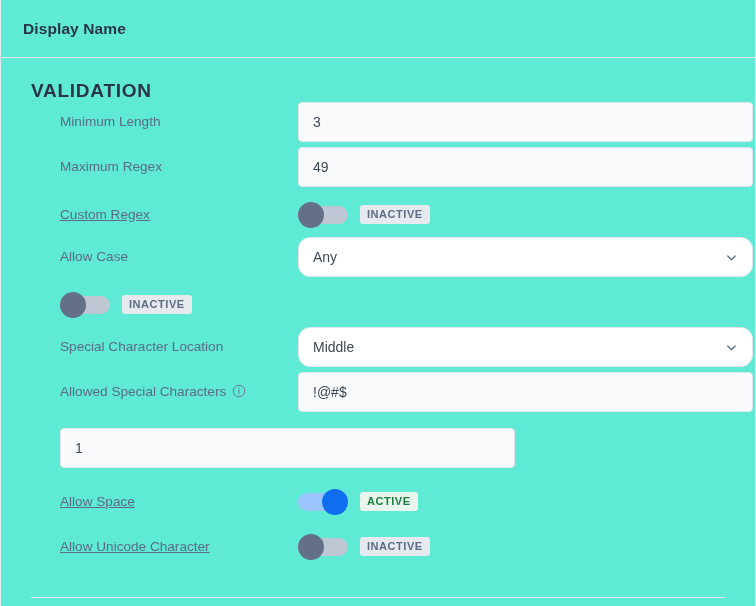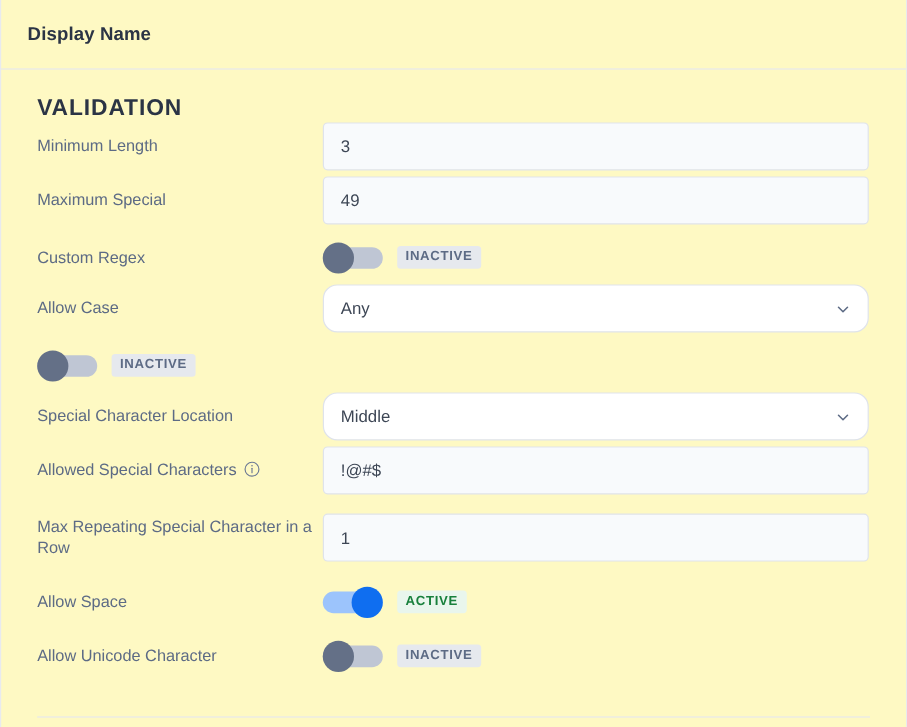--- a/index.html
+++ b/index.html
@@ -14,21 +14,21 @@
     color: #2d3748;
     overflow: hidden;
   }
 
   .panel {
     width: 756px;
     height: 606px;
     box-sizing: border-box;
     border-left: 1px solid #e8eaef;
     border-right: 1px solid #e8eaef;
-    background: #fef9c3;
+    background: #5eead4;
     position: relative;
   }
 
   
   .panel-header {
     height: 58px;
     box-sizing: border-box;
     border-bottom: 1px solid #e6e8ed;
     display: flex;
     align-items: center;
@@ -55,40 +55,42 @@
 
   .form-rows {
     display: block;
   }
 
   .form-row {
     display: flex;
     align-items: flex-start;
     min-height: 45px;
     margin-bottom: 0px;
+    margin-left: 29px;
   }
   .form-row.r-input   { height: 45px; }
   .form-row.r-toggle  { height: 45px; align-items: center; }
   .form-row.r-tall    { height: 62px; align-items: center; }
 
   .row-label {
     width: 238px;
     flex: 0 0 238px;
     font-size: 13.6px;
     color: #5d6b85;
     line-height: 1.32;
     padding-top: 11px;
     display: flex;
     align-items: flex-start;
     gap: 6px;
   }
   .r-toggle .row-label,
   .r-tall .row-label {
     padding-top: 0;
     align-items: center;
+    text-decoration: underline;
   }
   .row-label .label-text { display: inline-block; }
 
   .info-icon {
     flex: 0 0 auto;
     margin-top: 1px;
   }
   .info-icon svg { display: block; }
 
   .row-control {
@@ -204,21 +206,21 @@
         <div class="row-label">
           <span class="label-text">Minimum Length</span>
         </div>
         <div class="row-control">
           <div class="text-input">3</div>
         </div>
       </div>
 
       <div class="form-row r-input">
         <div class="row-label">
-          <span class="label-text">Maximum Special</span>
+          <span class="label-text">Maximum Regex</span>
         </div>
         <div class="row-control">
           <div class="text-input">49</div>
         </div>
       </div>
 
       <div class="form-row r-toggle">
         <div class="row-label">
           <span class="label-text">Custom Regex</span>
         </div>
@@ -287,23 +289,20 @@
               <path d="M8 7.1 L8 11.4" stroke-linecap="round"></path>
             </svg>
           </span>
         </div>
         <div class="row-control">
           <div class="text-input">!@#$</div>
         </div>
       </div>
 
       <div class="form-row r-tall">
-        <div class="row-label">
-          <span class="label-text">Max Repeating Special Character in a Row</span>
-        </div>
         <div class="row-control">
           <div class="text-input">1</div>
         </div>
       </div>
 
       <div class="form-row r-toggle">
         <div class="row-label">
           <span class="label-text">Allow Space</span>
         </div>
         <div class="row-control">

